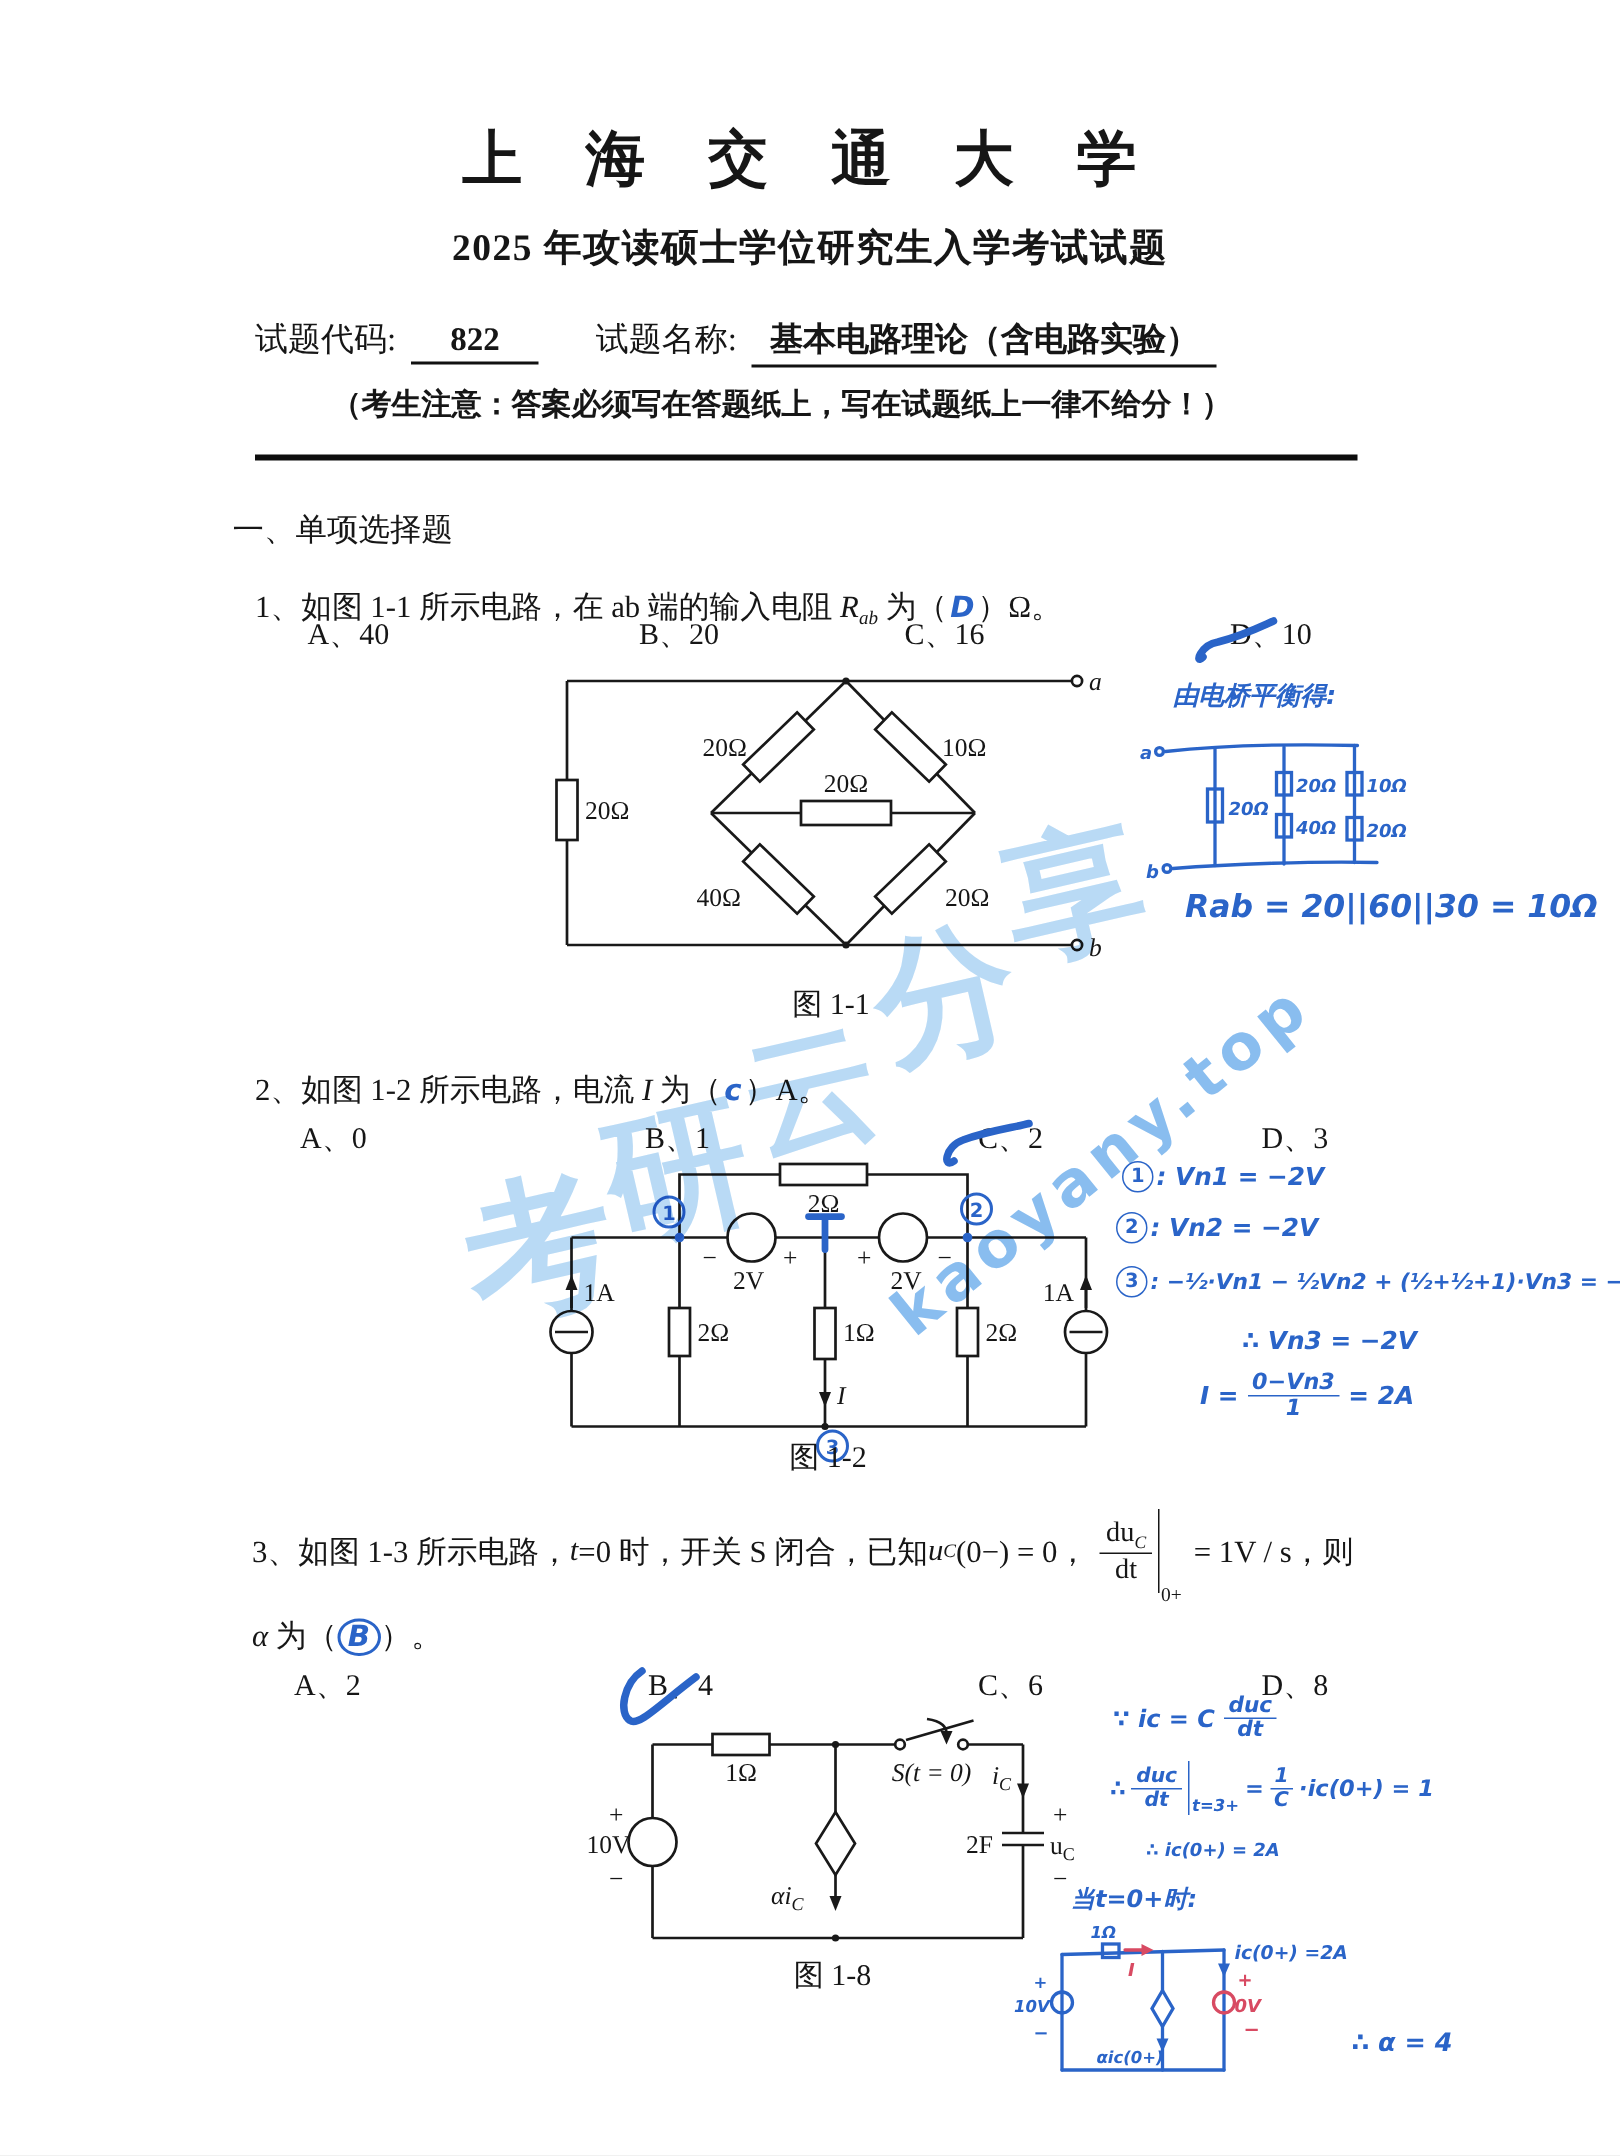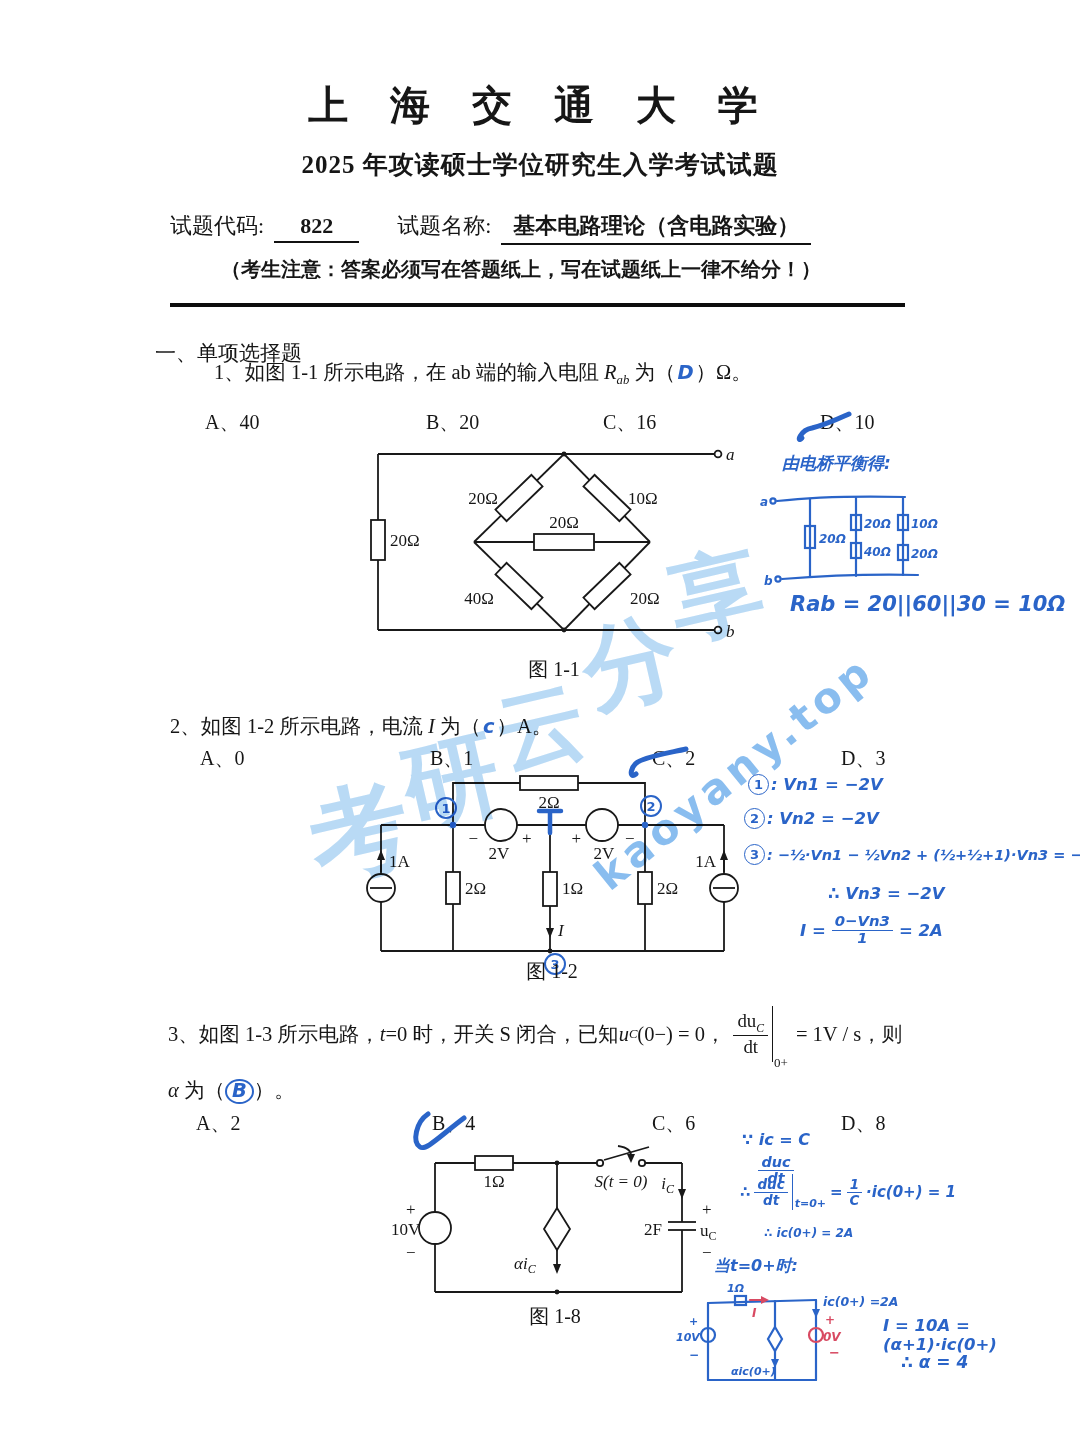--- a/index.html
+++ b/index.html
@@ -91,21 +91,21 @@
 
   <div class="abs uni">上 海 交 通 大 学</div>
   <div class="abs exam">2025 年攻读硕士学位研究生入学考试试题</div>
   <div class="abs code-row">
     <span>试题代码:</span><span class="uval code">822</span><span class="nlabel">试题名称:</span><span class="uval name">基本电路理论（含电路实验）</span>
   </div>
   <div class="abs notice">（考生注意：答案必须写在答题纸上，写在试题纸上一律不给分！）</div>
   <div class="abs rule"></div>
   <div class="abs sec">一、单项选择题</div>
 
-  <div class="abs qline" style="left:170px;top:358px;margin-left:44px;">
+  <div class="abs qline" style="left:170px;top:390px;">
     <span>1、如图 1-1 所示电路，在 ab 端的输入电阻 </span><span class="mvar">R</span><sub>ab</sub><span> 为（</span><span class="ans">D</span><span>）Ω。</span>
   </div>
   <span class="abs opt" style="left:205px;top:409px;">A、40</span>
   <span class="abs opt" style="left:426px;top:409px;">B、20</span>
   <span class="abs opt" style="left:603px;top:409px;">C、16</span>
   <span class="abs opt" style="left:820px;top:409px;">D、10</span>
   <svg class="swoosh" style="left:796px;top:410px;" width="58" height="36" viewBox="0 0 58 36">
     <path d="M6,28 C0,34 4,20 16,18 C32,14 44,8 53,4"></path>
   </svg>
 
@@ -316,35 +316,35 @@
     <line x1="45" y1="99" x2="45" y2="147"></line>
     <text x="16" y="70">+</text>
     <text x="1" y="90">10V</text>
     <text x="16" y="113">−</text>
     <line x1="45" y1="147" x2="292" y2="147"></line>
     <circle class="dot" cx="167" cy="147" r="2.4"></circle>
   </svg>
   <div class="abs fig-cap" style="left:390px;top:1303px;width:330px;">图 1-8</div>
 
   <div class="abs" style="left:712px;top:1128px;width:368px;height:160px;">
-    <div class="hwline hw" style="left:30px;top:2px;font-size:16px;flex-direction:column;">
+    <div class="hwline hw" style="left:30px;top:2px;font-size:16px;">
       <span>∵ ic = C</span>
       <span class="hwfrac">
           <span class="n">duc</span>
           <span>dt</span>
         </span>
     </div>
     <div class="hwline hw" style="left:28px;top:46px;font-size:15px;gap:4px;">
       <span>∴</span>
       <span class="hwfrac">
           <span class="n">duc</span>
           <span>dt</span>
         </span>
       <span class="hwbar">
-          <span>t=0+</span>
+          <span>t=3+</span>
         </span>
       <span>=</span>
       <span class="hwfrac">
           <span class="n">1</span>
           <span>C</span>
         </span>
       <span>·ic(0+) = 1</span>
     </div>
     <div class="hwline hw" style="left:52px;top:98px;font-size:12px;">
       <span>∴ ic(0+) = 2A</span>
@@ -373,16 +373,15 @@
     <line x1="102" y1="68" x2="102" y2="97"></line>
     <polygon points="98,76 106,76 102,85"></polygon>
     <text x="58" y="92" style="font-size:11px;">αic(0+)</text>
     <polygon points="139,26 147,26 143,35"></polygon>
     <text x="150" y="23" style="font-size:12.5px;">ic(0+) =2A</text>
     <circle class="red" cx="143" cy="52" r="7"></circle>
     <text class="redt" x="152" y="41" style="font-size:12px;">+</text>
     <text class="redt" x="150" y="58" style="font-size:12px;font-weight:bold;">0V</text>
     <text class="redt" x="156" y="74" style="font-size:13px;">−</text>
   </svg>
-  <div class="abs hw" style="left:883px;top:1316px;font-size:16.5px;">I = 10A = (α+1)·ic(0+)</div>
   <div class="abs hw" style="left:901px;top:1352px;font-size:17px;">∴ α = 4</div>
 
 </div>
 
 </body></html>

